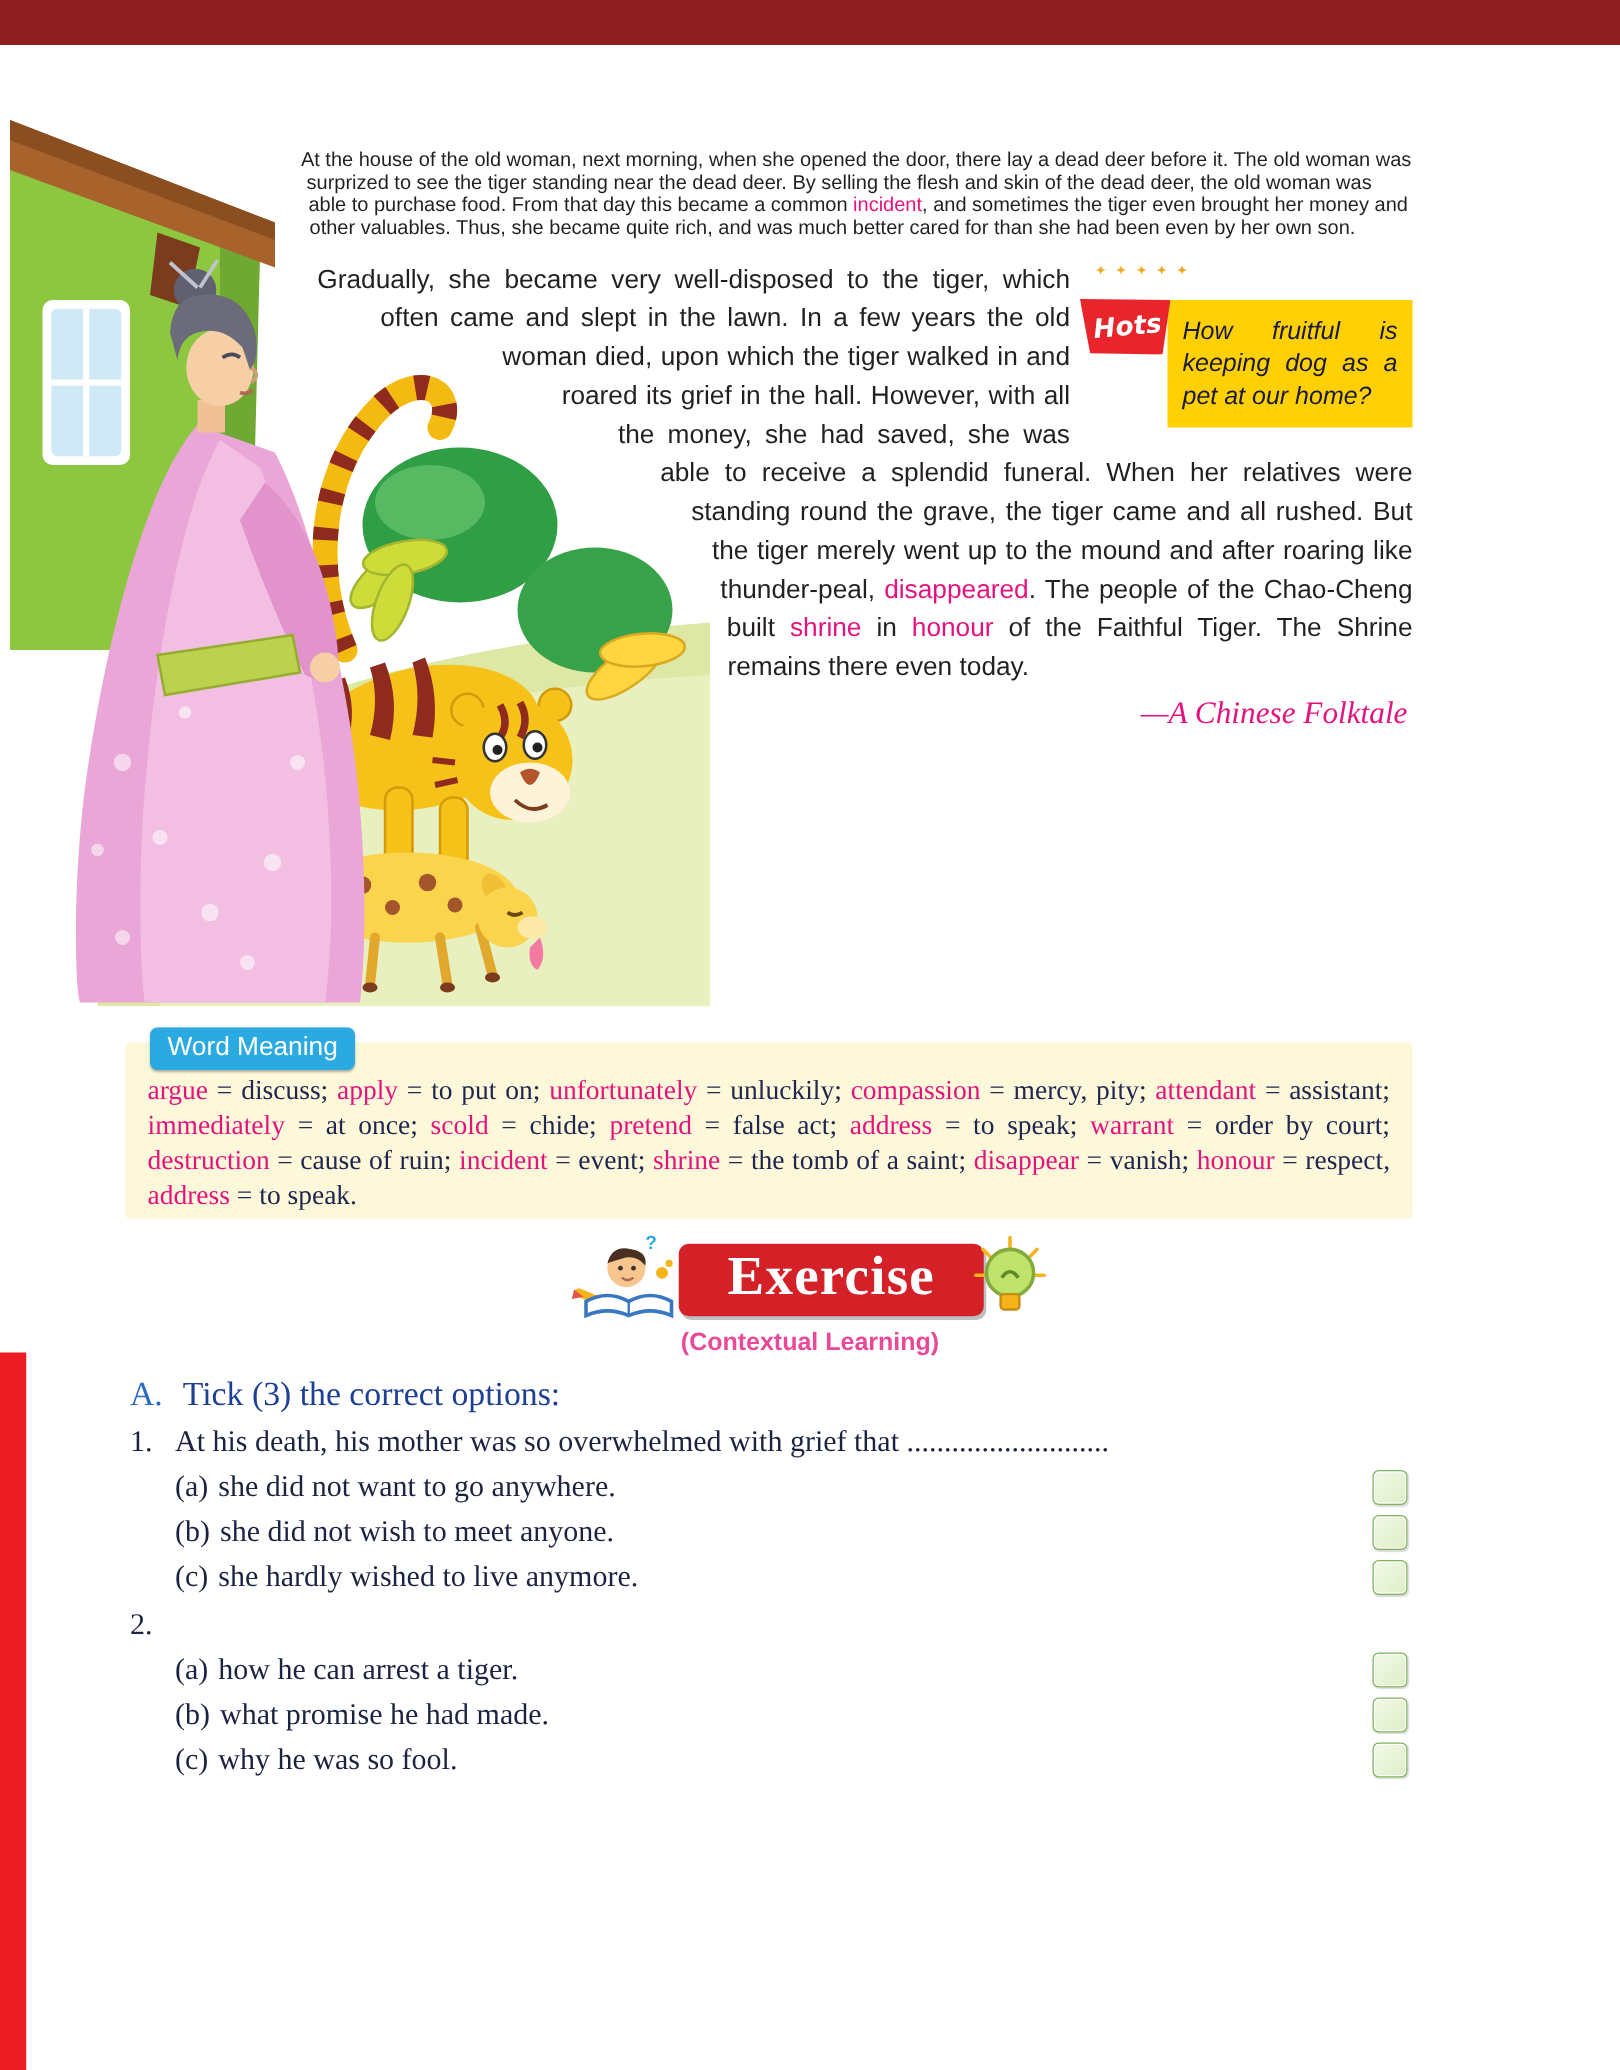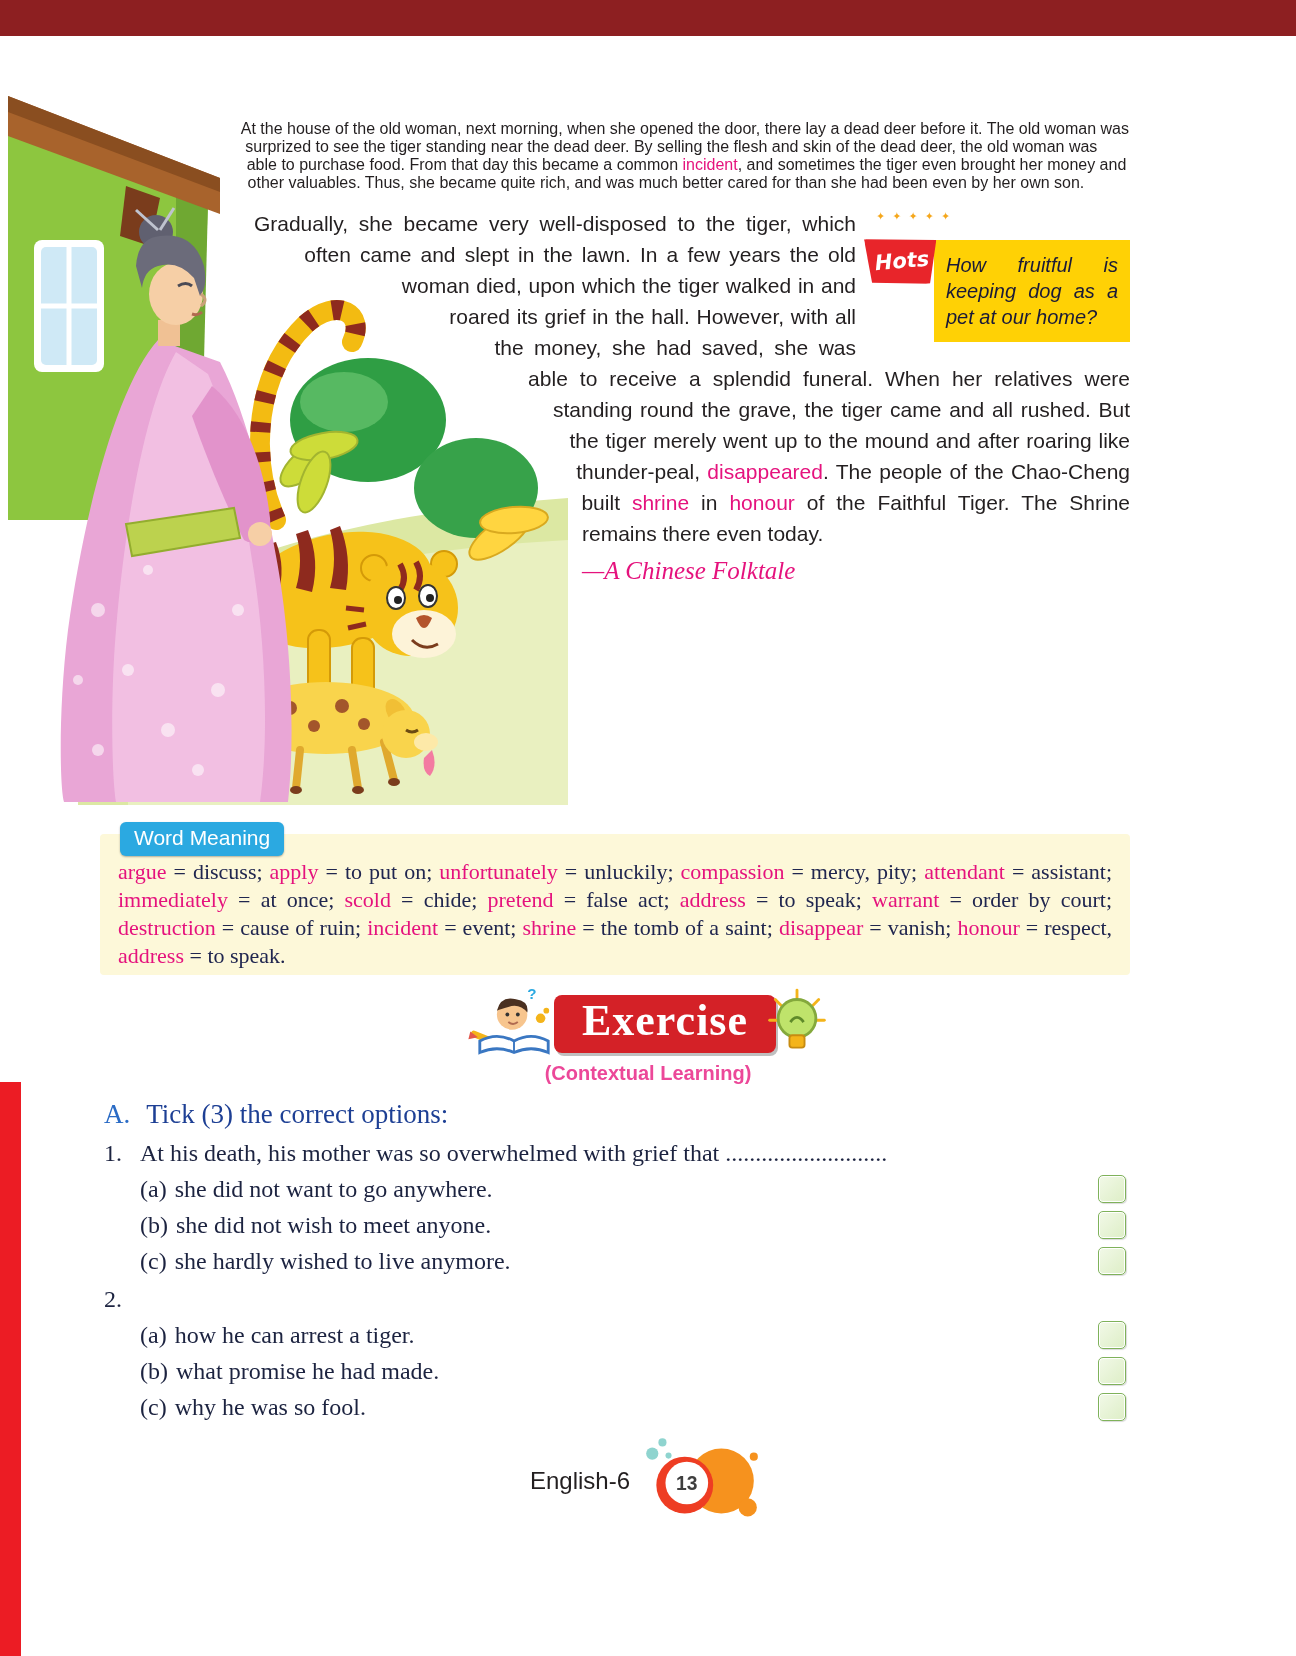--- a/index.html
+++ b/index.html
@@ -16,21 +16,21 @@
   .left-strip{position:absolute;left:0;top:1082px;bottom:0;width:21px;background:var(--strip-red);}
 
   .content{position:relative;padding-top:112px;margin-left:16px;margin-right:166px;}
   .content::after{content:"";display:block;clear:both;}
   .illustration{position:absolute;left:-8px;top:90px;width:560px;height:715px;}
   .illu-float{float:left;width:566px;height:700px;
     shape-outside:polygon(0px 0px,210px 0px,222px 48px,226px 128px,268px 160px,382px 196px,434px 230px,486px 266px,520px 302px,544px 338px,552px 374px,558px 410px,560px 700px,0px 700px);
     shape-margin:8px;}
   .para{margin:0 0 8px 0;font-size:21px;line-height:31px;text-align:justify;color:var(--text-dark);}
   .pink{color:var(--pink);}
-  .attribution{margin:4px 4px 0 0;text-align:left;font-family:"Liberation Serif",serif;
+  .attribution{margin:4px 4px 0 0;text-align:right;font-family:"Liberation Serif",serif;
     font-style:italic;font-size:25px;color:var(--pink);}
 
   .hots-pusher{float:right;width:0;height:96px;}
   .hots-box{float:right;clear:right;width:258px;margin:0 0 12px 16px;position:relative;padding-left:62px;box-sizing:border-box;}
   .hots-yellow{display:block;background:var(--hots-yellow);padding:12px 12px;min-height:88px;
     font-style:italic;font-size:20px;line-height:26px;color:#1a1a38;text-align:justify;box-sizing:border-box;margin-top:32px;}
   .hots-flag{position:absolute;left:-6px;top:28px;width:72px;height:50px;background:var(--flag-red);
     clip-path:polygon(0 0,100% 14%,86% 100%,6% 88%);transform:rotate(-5deg);
     display:flex;align-items:center;justify-content:center;color:#fff;font-style:italic;
     font-weight:bold;font-size:21px;font-family:"DejaVu Sans",sans-serif;}
@@ -41,21 +41,21 @@
     background:var(--label-blue);color:#fff;font-size:21px;padding:4px 14px 6px;border-radius:6px;
     box-shadow:0 1px 2px rgba(0,0,0,.3);}
   .wm-box{margin-top:-16px;background:var(--wm-yellow);border-radius:4px;padding:24px 18px 5px;
     font-family:"Liberation Serif",serif;font-size:22px;line-height:28px;color:var(--serif-navy);text-align:justify;}
   .wm-term{color:var(--pink);}
 
   .exercise-wrap{margin-top:10px;text-align:center;}
   .banner-assembly{display:inline-flex;align-items:center;position:relative;}
   .kid-icon{width:96px;height:76px;margin-right:-8px;}
   .banner{background:var(--exercise-red);color:#fff;font-family:"Liberation Serif",serif;font-weight:bold;
-    font-size:44px;line-height:1.1;padding:2px 28px 8px;border-radius:8px;letter-spacing:1px;
+    font-size:44px;line-height:1.1;padding:2px 39px 8px;border-radius:8px;letter-spacing:1px;
     box-shadow:2px 3px 0 rgba(0,0,0,.25);}
   .bulb-icon{width:66px;height:78px;margin-left:-12px;}
   .subtitle{font-weight:bold;font-size:20px;color:#ec4899;margin-top:-4px;}
 
   .section-a{margin:14px 168px 0 104px;font-family:"Liberation Serif",serif;color:#1c2340;}
   .sec-head{font-size:27px;font-weight:normal;margin-bottom:8px;}
   .sec-letter{color:var(--sec-letter-blue);margin-right:16px;}
   .sec-title{color:var(--sec-title-blue);}
   .q-line{display:flex;font-size:24px;line-height:30px;margin:8px 0 4px;}
   .q-num{width:36px;flex:none;}
@@ -307,29 +307,13 @@
           <div class="opt-row">
             <span class="opt-label">(c)</span>
             <span class="opt-text">why he was so fool.</span>
             <span class="opt-spacer"></span>
             <span class="checkbox"></span>
           </div>
         </div>
       </div>
   </div>
 
-  <div class="footer">
-    <span class="book-label">English-6</span>
-    <svg class="footer-logo" viewBox="0 0 130 92" aria-hidden="true">
-      <g fill="#8fd4cf">
-        <circle cx="28" cy="8" r="4"></circle>
-          <circle cx="18" cy="19" r="6"></circle>
-          <circle cx="34" cy="21" r="3"></circle>
-      </g>
-      <circle cx="86" cy="46" r="32" fill="#f6921e"></circle>
-      <circle cx="50" cy="50" r="28" fill="#ee3d23"></circle>
-      <circle cx="112" cy="72" r="9" fill="#f6921e"></circle>
-      <circle cx="118" cy="22" r="4" fill="#f6921e"></circle>
-      <circle cx="52" cy="48" r="21" fill="#ffffff"></circle>
-      <text x="52" y="55" text-anchor="middle" font-size="19" font-weight="bold" fill="#3f3f3f">13</text>
-    </svg>
-  </div>
 </div>
 
 </body></html>

